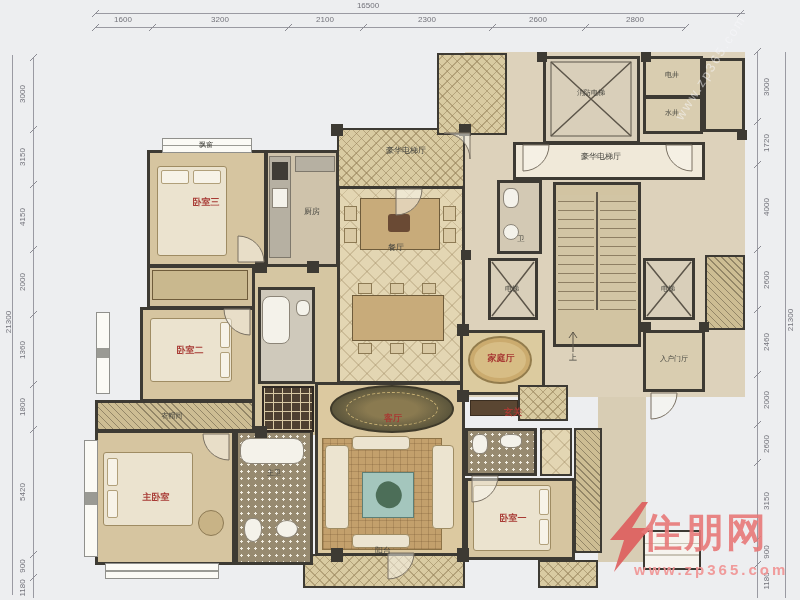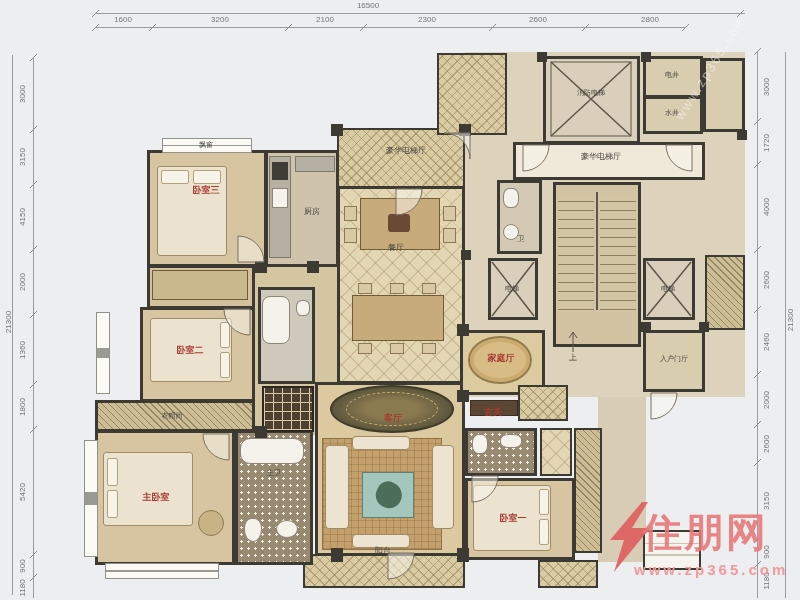--- a/index.html
+++ b/index.html
@@ -58,21 +58,21 @@
 <div class="stage">
 
   <div class="line" style="left:95px;top:13px;width:650px;height:1px"></div>
   <div class="line" style="left:95px;top:27px;width:590px;height:1px"></div>
   <span class="dim" style="left:368px;top:5px">16500</span>
   <span class="dim" style="left:123px;top:19px">1600</span>
   <span class="dim" style="left:220px;top:19px">3200</span>
   <span class="dim" style="left:325px;top:19px">2100</span>
   <span class="dim" style="left:427px;top:19px">2300</span>
   <span class="dim" style="left:538px;top:19px">2600</span>
-  <span class="dim" style="left:650px;top:19px">2800</span>
+  <span class="dim" style="left:635px;top:19px">2800</span>
 
   <div class="line" style="left:12px;top:55px;width:1px;height:540px"></div>
   <div class="line" style="left:33px;top:58px;width:1px;height:540px"></div>
   <span class="dim v" style="left:8px;top:322px">21300</span>
   <span class="dim v" style="left:22px;top:94px">3000</span>
   <span class="dim v" style="left:22px;top:157px">3150</span>
   <span class="dim v" style="left:22px;top:217px">4150</span>
   <span class="dim v" style="left:22px;top:282px">2000</span>
   <span class="dim v" style="left:22px;top:350px">1360</span>
   <span class="dim v" style="left:22px;top:407px">1800</span>
@@ -231,27 +231,27 @@
       <path d="M523 145 L549 145 A26 26 0 0 1 523 171 Z"></path>
       <path d="M692 145 L692 171 A26 26 0 0 1 666 145 Z"></path>
       <path d="M651 393 L677 393 A26 26 0 0 1 651 419 Z"></path>
       <path d="M396 189 L422 189 A26 26 0 0 1 396 215 Z"></path>
       <path d="M470 133 L470 159 A26 26 0 0 0 444 133 Z"></path>
       <path d="M388 553 L414 553 A26 26 0 0 1 388 579 Z"></path>
     </g>
     <polygon points="642,502 610,540 624,540 614,572 650,528 632,528 648,502" fill="#dd5a5a" opacity="0.88"></polygon>
   </svg>
 
-  <span class="lbl red" style="left:206px;top:190px">卧室三</span>
+  <span class="lbl red" style="left:206px;top:202px">卧室三</span>
   <span class="lbl red" style="left:190px;top:350px">卧室二</span>
   <span class="lbl red" style="left:156px;top:497px">主卧室</span>
   <span class="lbl red" style="left:513px;top:518px">卧室一</span>
   <span class="lbl red" style="left:393px;top:418px">客厅</span>
   <span class="lbl red" style="left:501px;top:358px">家庭厅</span>
-  <span class="lbl red" style="left:493px;top:412px">玄关</span>
+  <span class="lbl red" style="left:513px;top:412px">玄关</span>
   <span class="lbl" style="left:396px;top:248px">餐厅</span>
   <span class="lbl" style="left:312px;top:212px">厨房</span>
   <span class="lbl" style="left:406px;top:151px">豪华电梯厅</span>
   <span class="lbl" style="left:383px;top:551px">阳台</span>
   <span class="lbl tiny" style="left:172px;top:415px">衣帽间</span>
   <span class="lbl tiny" style="left:206px;top:144px">飘窗</span>
   <span class="lbl tiny" style="left:274px;top:472px">主卫</span>
   <span class="lbl tiny" style="left:591px;top:92px">消防电梯</span>
   <span class="lbl" style="left:601px;top:157px">豪华电梯厅</span>
   <span class="lbl tiny" style="left:512px;top:288px">电梯</span>

